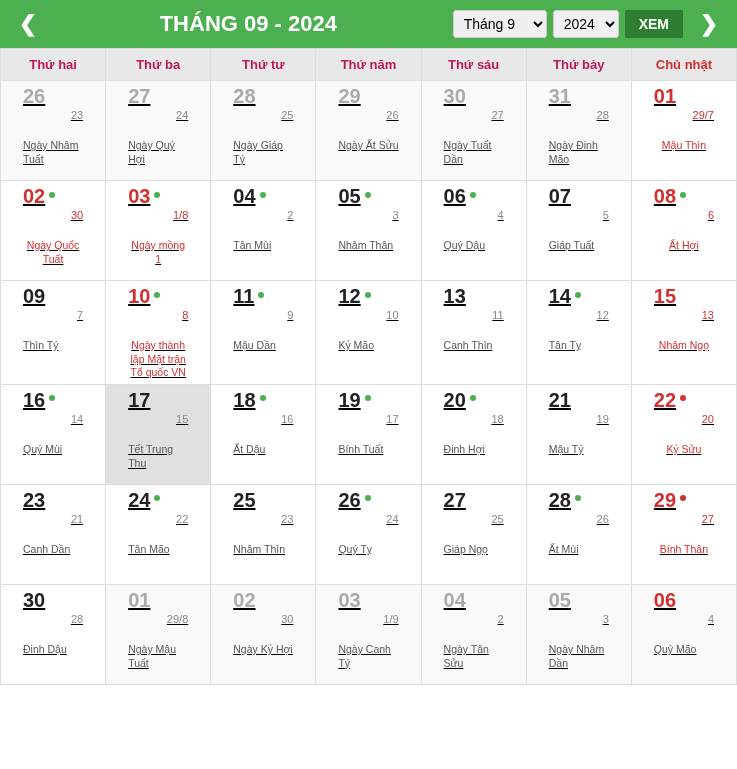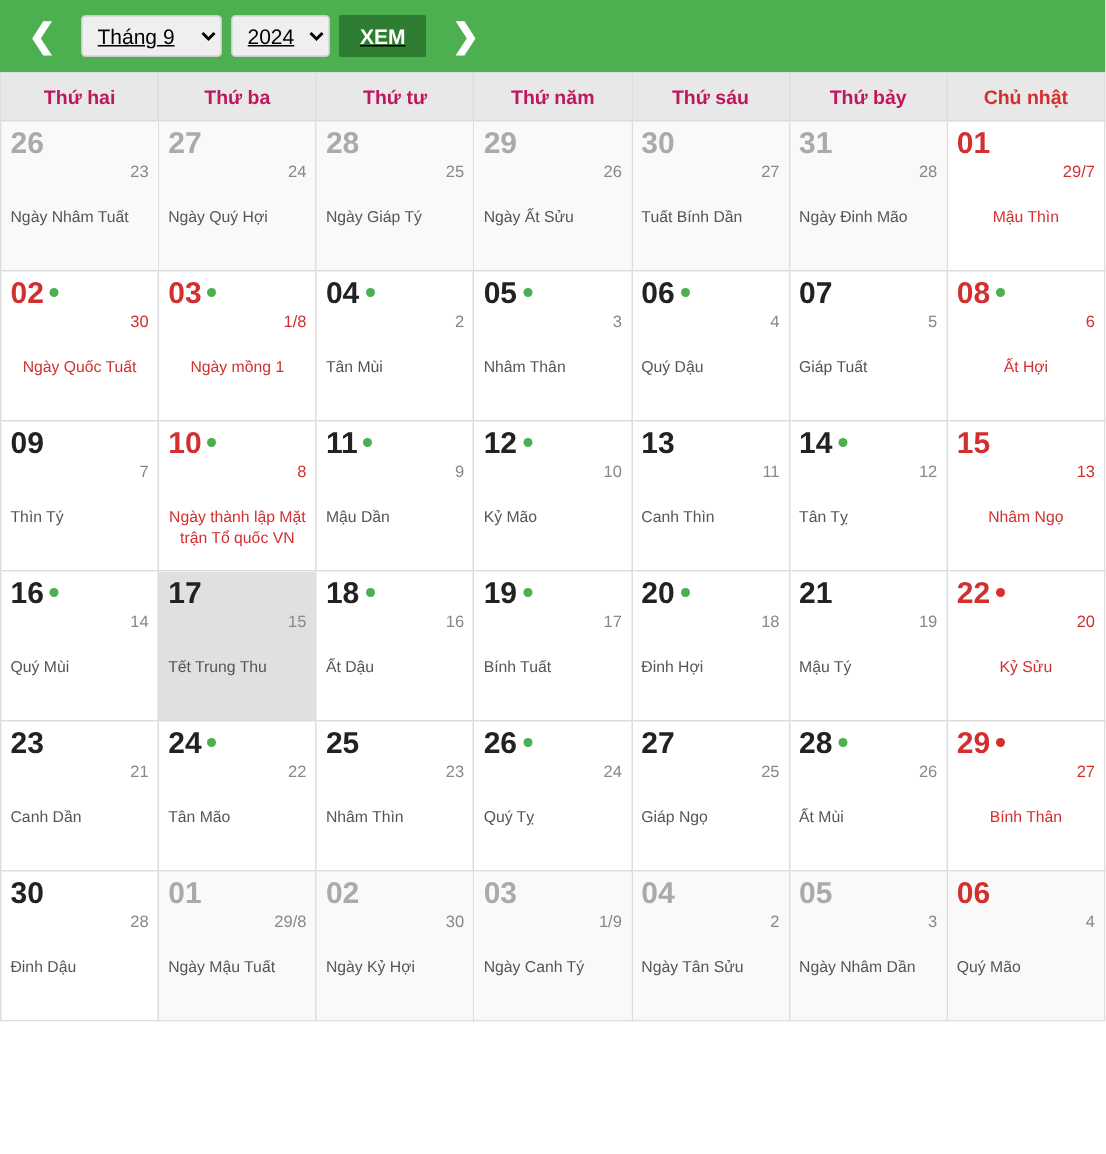--- a/index.html
+++ b/index.html
@@ -29,21 +29,20 @@
       color: #fff;
       font-size: 22px;
       font-weight: bold;
       flex: 1;
       text-align: center;
     }
     .header-controls {
       display: flex;
       gap: 6px;
       align-items: center;
-      text-decoration: underline;
     }
     .header-controls select {
       padding: 4px 6px;
       font-size: 14px;
       border: 1px solid #ccc;
       border-radius: 3px;
     }
     .view-btn {
       background: #2e7d32;
       color: #fff;
@@ -67,22 +66,23 @@
       font-weight: bold;
       color: #be185d;
       border: 1px solid #ddd;
     }
     .calendar th.sunday { color: #d32f2f; margin-top: 48px; }
     .calendar td {
       border: 1px solid #ddd;
       vertical-align: top;
       width: calc(100%/7);
       height: 100px;
-      padding: 4px 6px;
+      padding: 4px 22px;
       position: relative;
+      text-decoration: underline;
     }
     .calendar td.other-month {
       background: #f9f9f9;
     }
     .calendar td.today {
       background: #e0e0e0;
     }
     .solar-date {
       font-size: 20px;
       font-weight: bold;
@@ -120,20 +120,21 @@
     }
     .dot.red { background: #d32f2f; }
   </style>
 </head>
 <body>
 
 <div>
 
   <div class="header">
     <button class="nav-btn">❮</button>
+    <div class="month-title">THÁNG 09 - 2024</div>
     <div class="header-controls">
       <select id="month-sel"><option>Tháng 1</option><option>Tháng 2</option><option>Tháng 3</option><option>Tháng 4</option><option>Tháng 5</option><option>Tháng 6</option><option>Tháng 7</option><option>Tháng 8</option><option selected="">Tháng 9</option><option>Tháng 10</option><option>Tháng 11</option><option>Tháng 12</option></select>
       <select id="year-sel">
         <option>2024</option>
       </select>
       <button class="view-btn">XEM</button>
     </div>
     <button class="nav-btn">❯</button>
   </div>
 
@@ -177,21 +178,21 @@
               <span>29</span>
             </div>
             <div class="lunar-date">26</div>
             <div class="event-text">Ngày Ất Sửu</div>
           </td>
           <td class="other-month">
             <div class="solar-date gray">
               <span>30</span>
             </div>
             <div class="lunar-date">27</div>
-            <div class="event-text">Tuất Bính Dần</div>
+            <div class="event-text">Ngày Tuất Dần</div>
           </td>
           <td class="other-month">
             <div class="solar-date gray">
               <span>31</span>
             </div>
             <div class="lunar-date">28</div>
             <div class="event-text">Ngày Đinh Mão</div>
           </td>
           <td>
             <div class="solar-date red">

